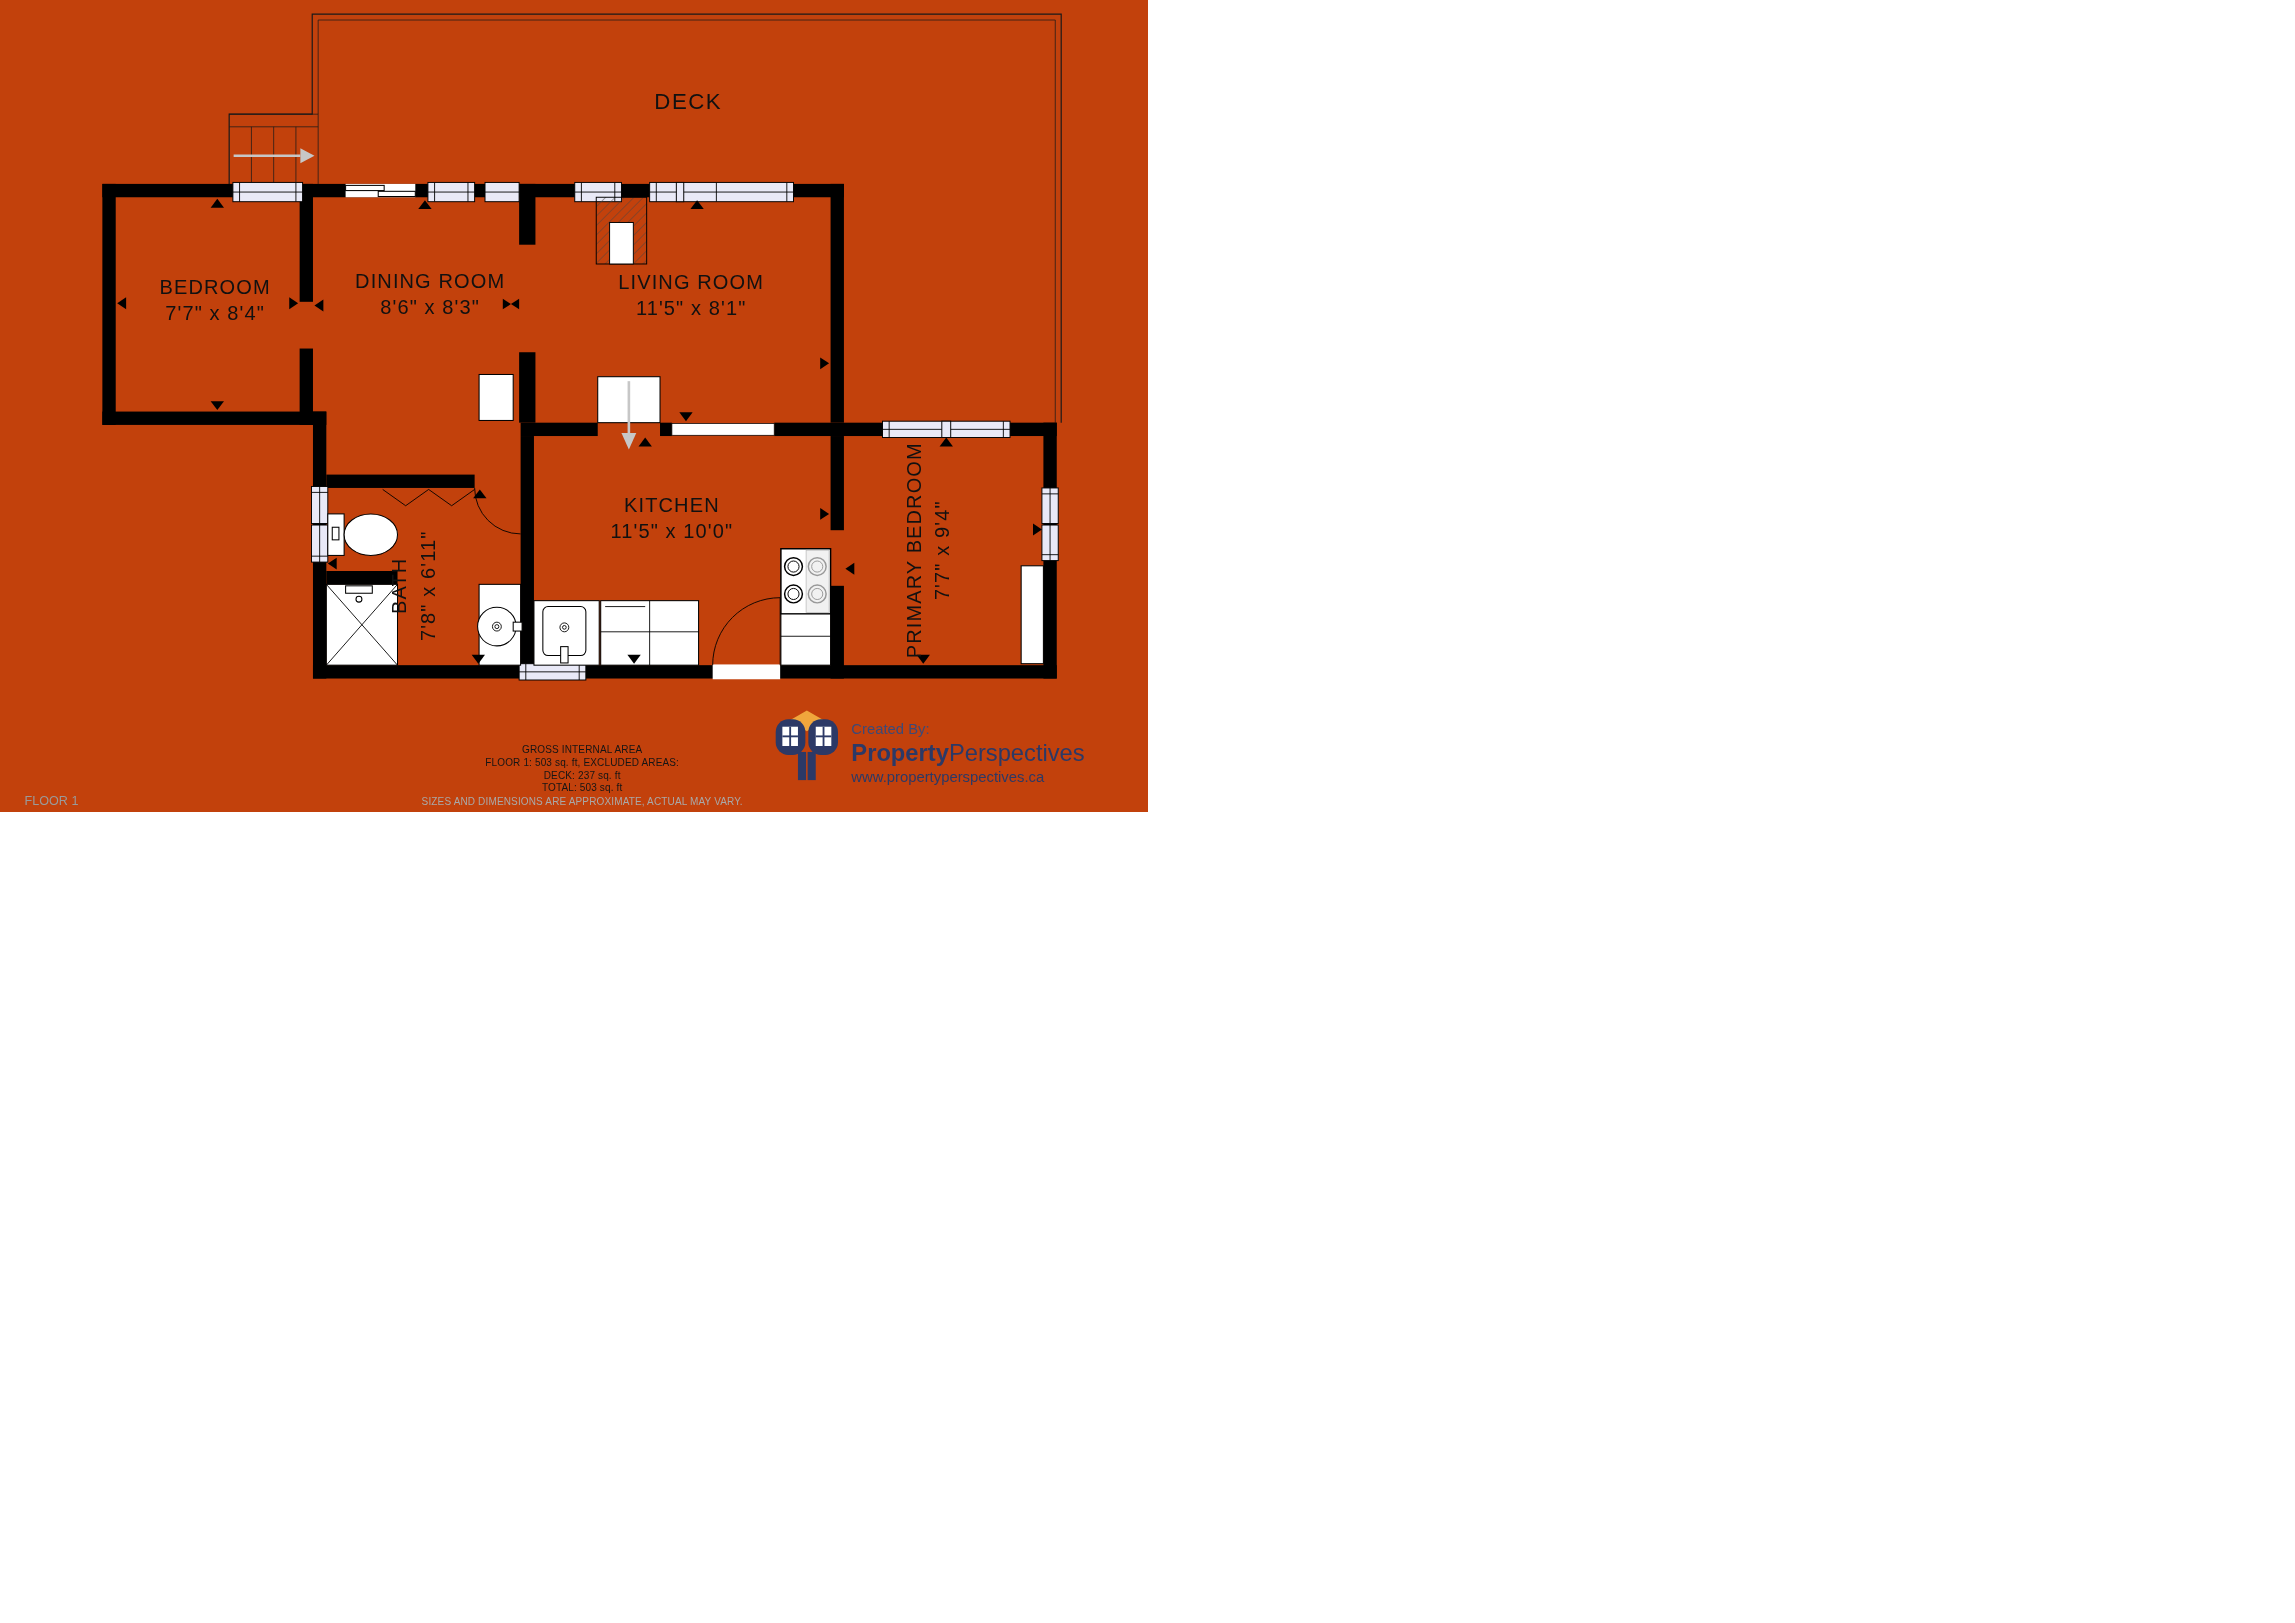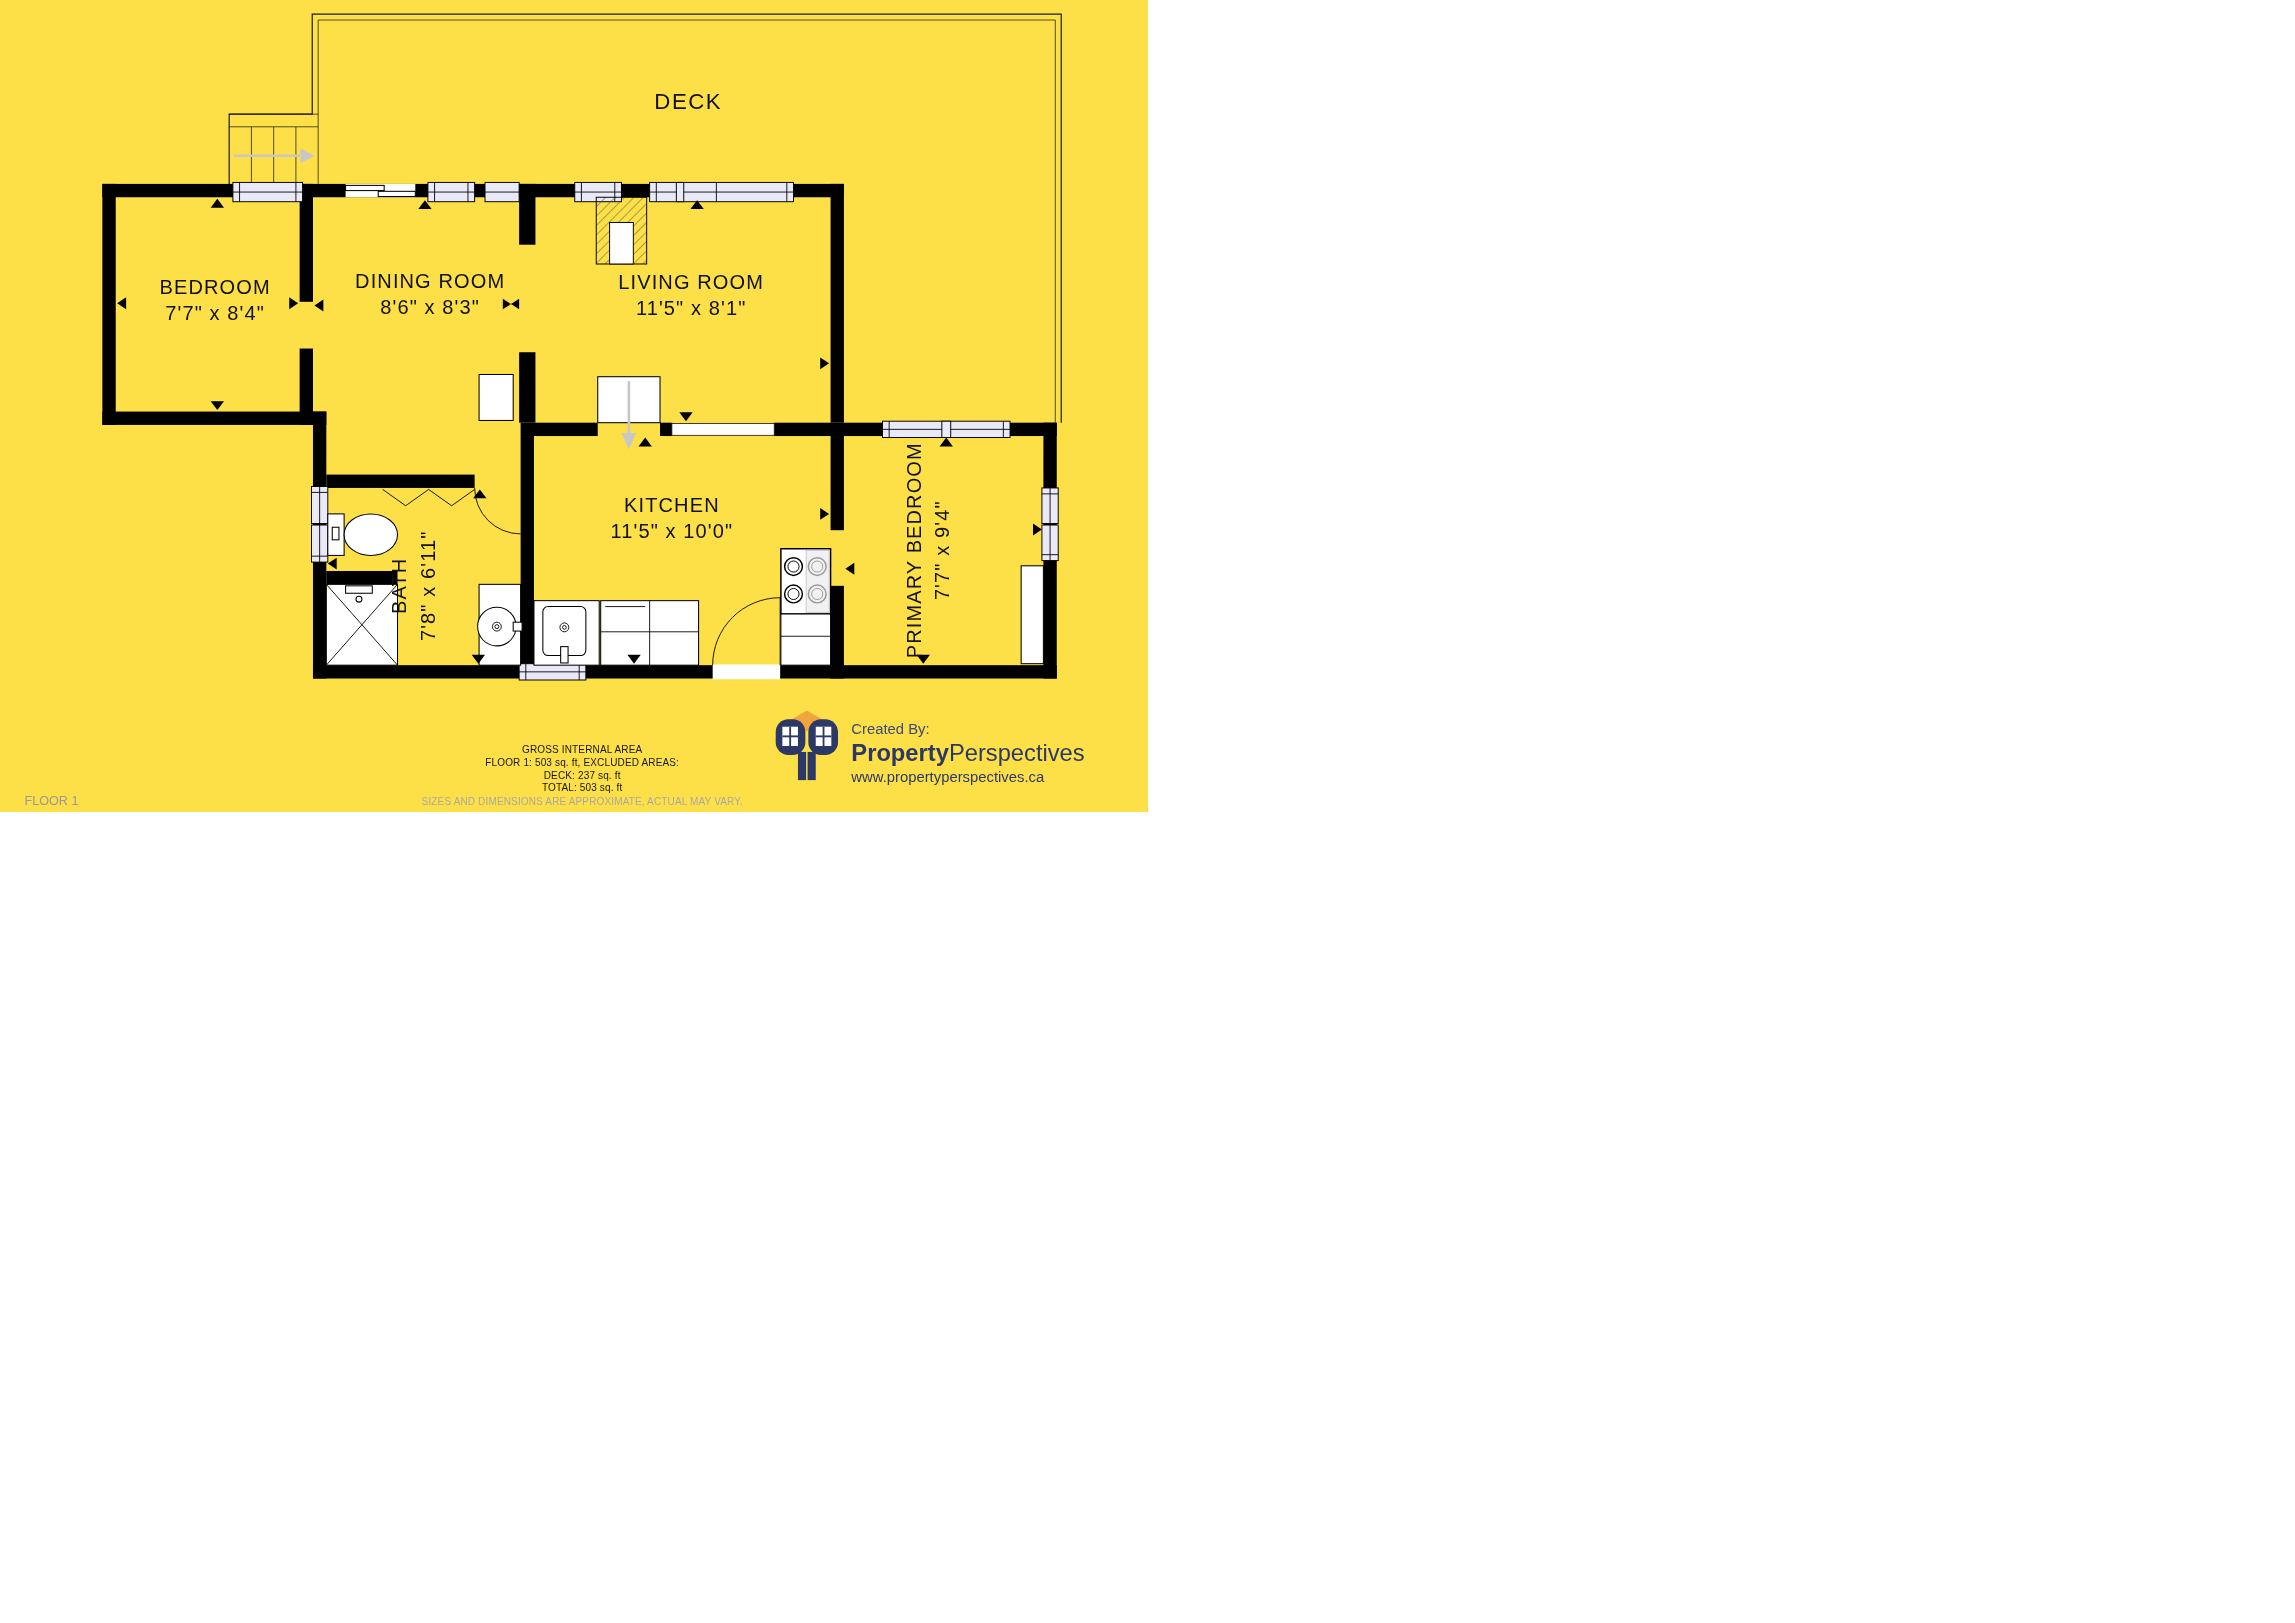--- a/index.html
+++ b/index.html
@@ -1,16 +1,16 @@
 <!DOCTYPE html>
 <html style="font-size:12.7px"><head>
 <meta charset="utf-8">
 <style>
   html,body{margin:0;padding:0;background:#ffffff;}
-  .page{position:relative;width:1148px;height:812px;background:#fde047;overflow:hidden;
+  .page{position:relative;width:1148px;height:812px;background:#c2410c;overflow:hidden;
         font-family:"Liberation Sans", sans-serif;}
   svg{display:block;}
   .wall{fill:#000;stroke:none;}
   .thin{stroke:#1a1a1a;stroke-width:1.6;fill:none;}
   .thin2{stroke:#1a1a1a;stroke-width:1;fill:none;}
   .fix{fill:#ffffff;stroke:#000;stroke-width:1.4;}
   .fixline{stroke:#000;stroke-width:1.2;fill:none;}
   .win{fill:#e9e9f7;stroke:#000;stroke-width:1.3;}
   .winline{stroke:#000;stroke-width:1.2;fill:none;}
   .arrow{fill:#000;stroke:none;}

